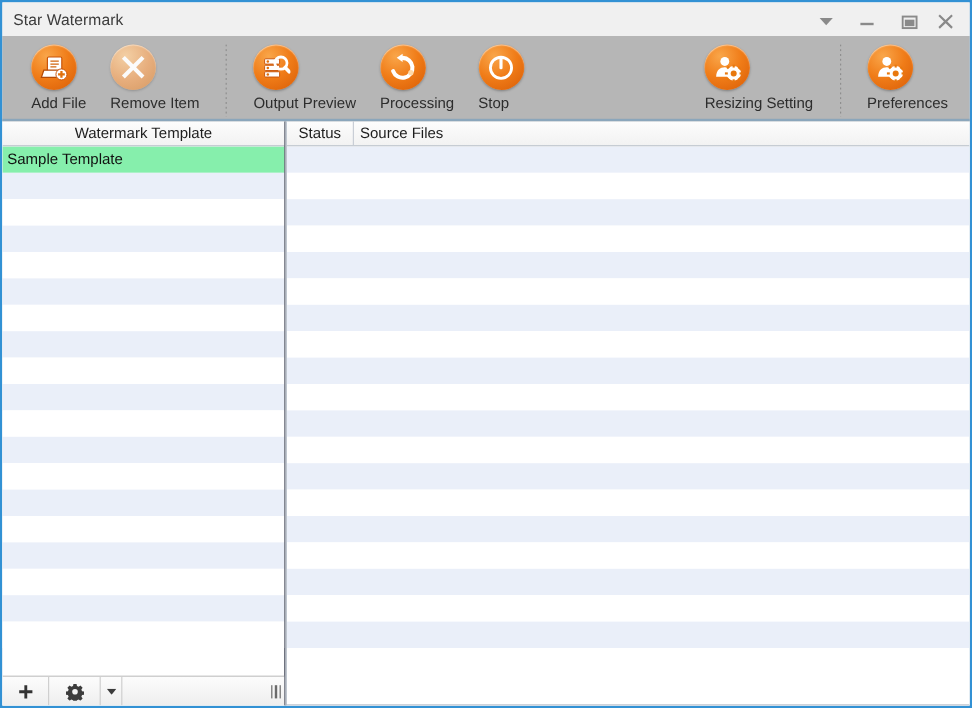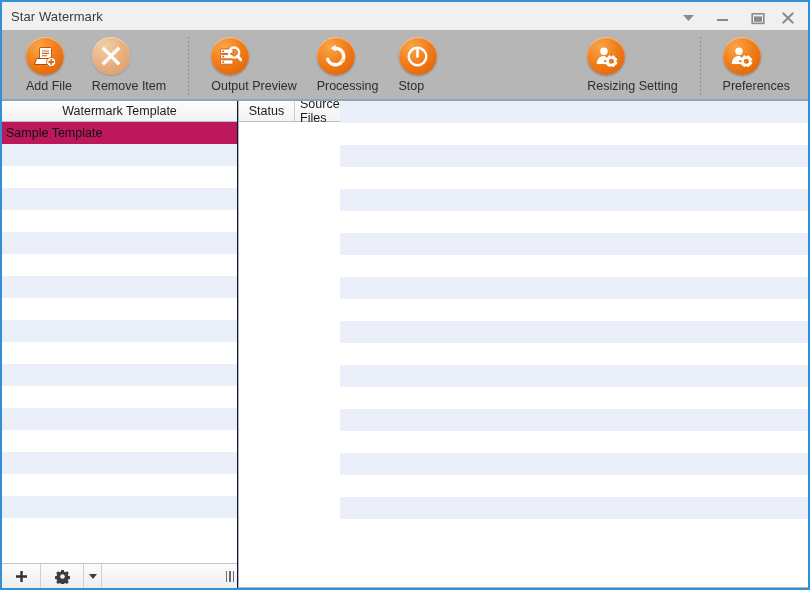--- a/index.html
+++ b/index.html
@@ -151,21 +151,21 @@
   .row {
     height: 22px;
     display: flex;
     align-items: center;
     font-size: 12.5px;
     color: #111111;
     padding-left: 4px;
     background: #ffffff;
   }
   .row.alt { background: #eaeff9; }
-  .row.selected { background: #be185d; }
+  .row.selected { background: #86efac; }
 
   .left-footer {
     height: 25px;
     flex: 0 0 25px;
     background: linear-gradient(to bottom, #fcfcfc 0%, #eeeeee 100%);
     border-top: 1px solid #c4c4c4;
     display: flex;
     align-items: stretch;
   }
   .lf-btn {
@@ -193,21 +193,21 @@
     display: block;
     width: 1.5px;
     height: 11px;
     background: #6a6a6a;
   }
 
   
   .right-pane {
     flex: 1 1 auto;
     display: flex;
-    flex-direction: row;
+    flex-direction: column;
     background: #ffffff;
     border-left: 1px solid #aeb7c2;
     overflow: hidden;
     border-bottom: 1px solid #aeb7c2;
   }
   .right-header {
     height: 21px;
     flex: 0 0 21px;
     background: linear-gradient(to bottom, #fdfdfd 0%, #f2f2f2 100%);
     border-bottom: 1px solid #b9c0c9;

